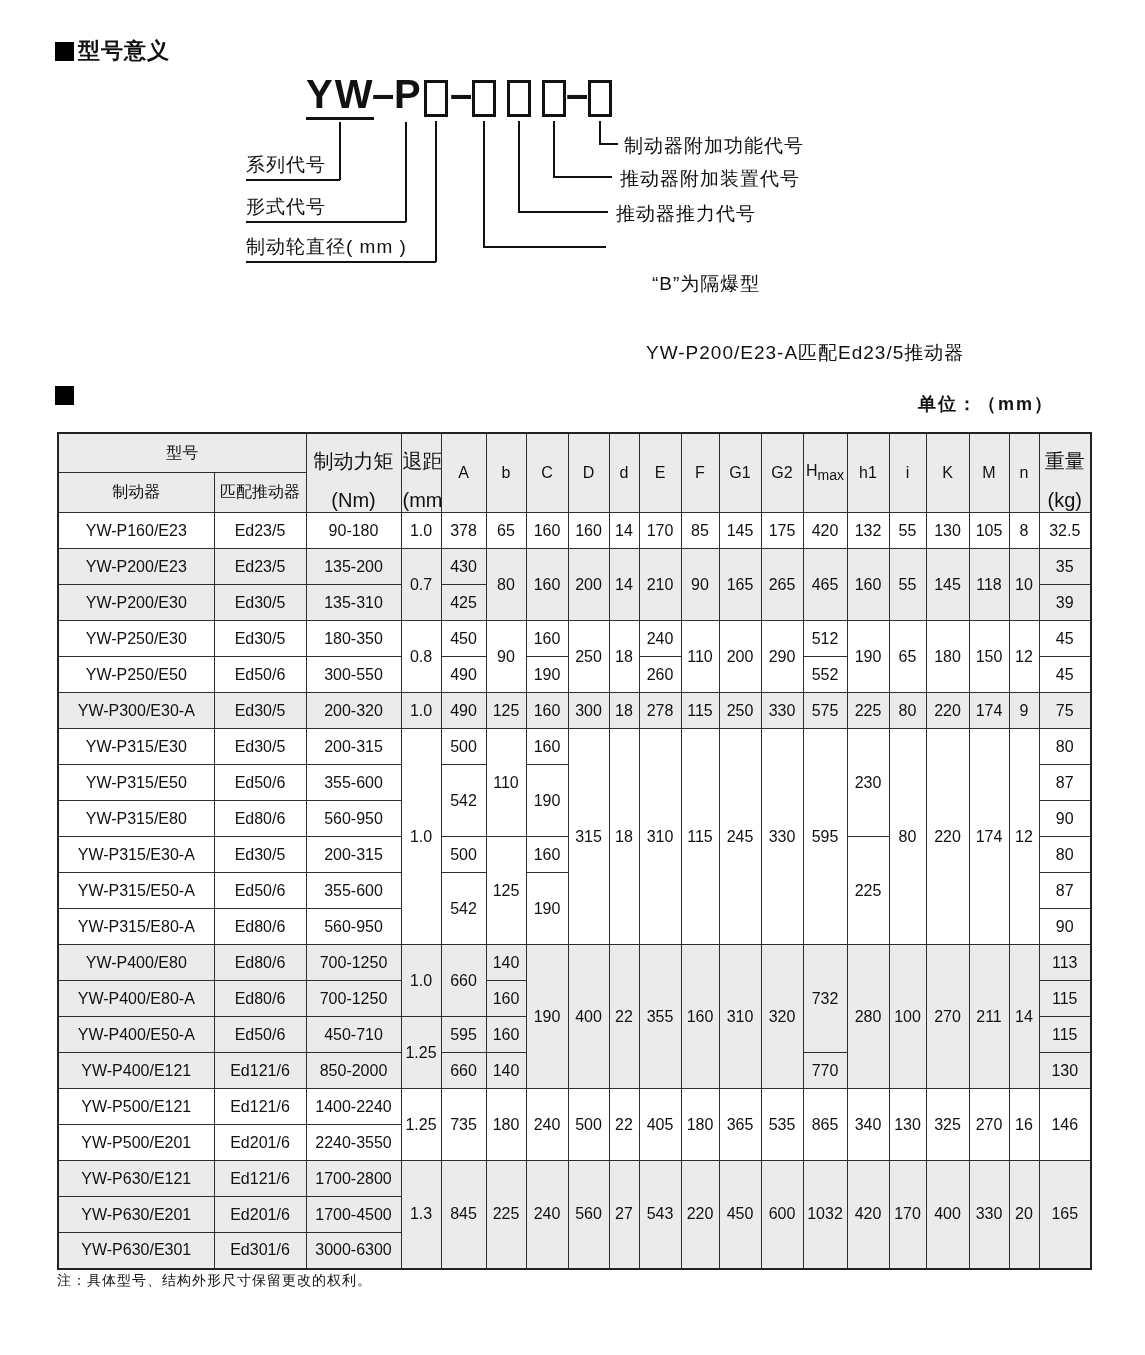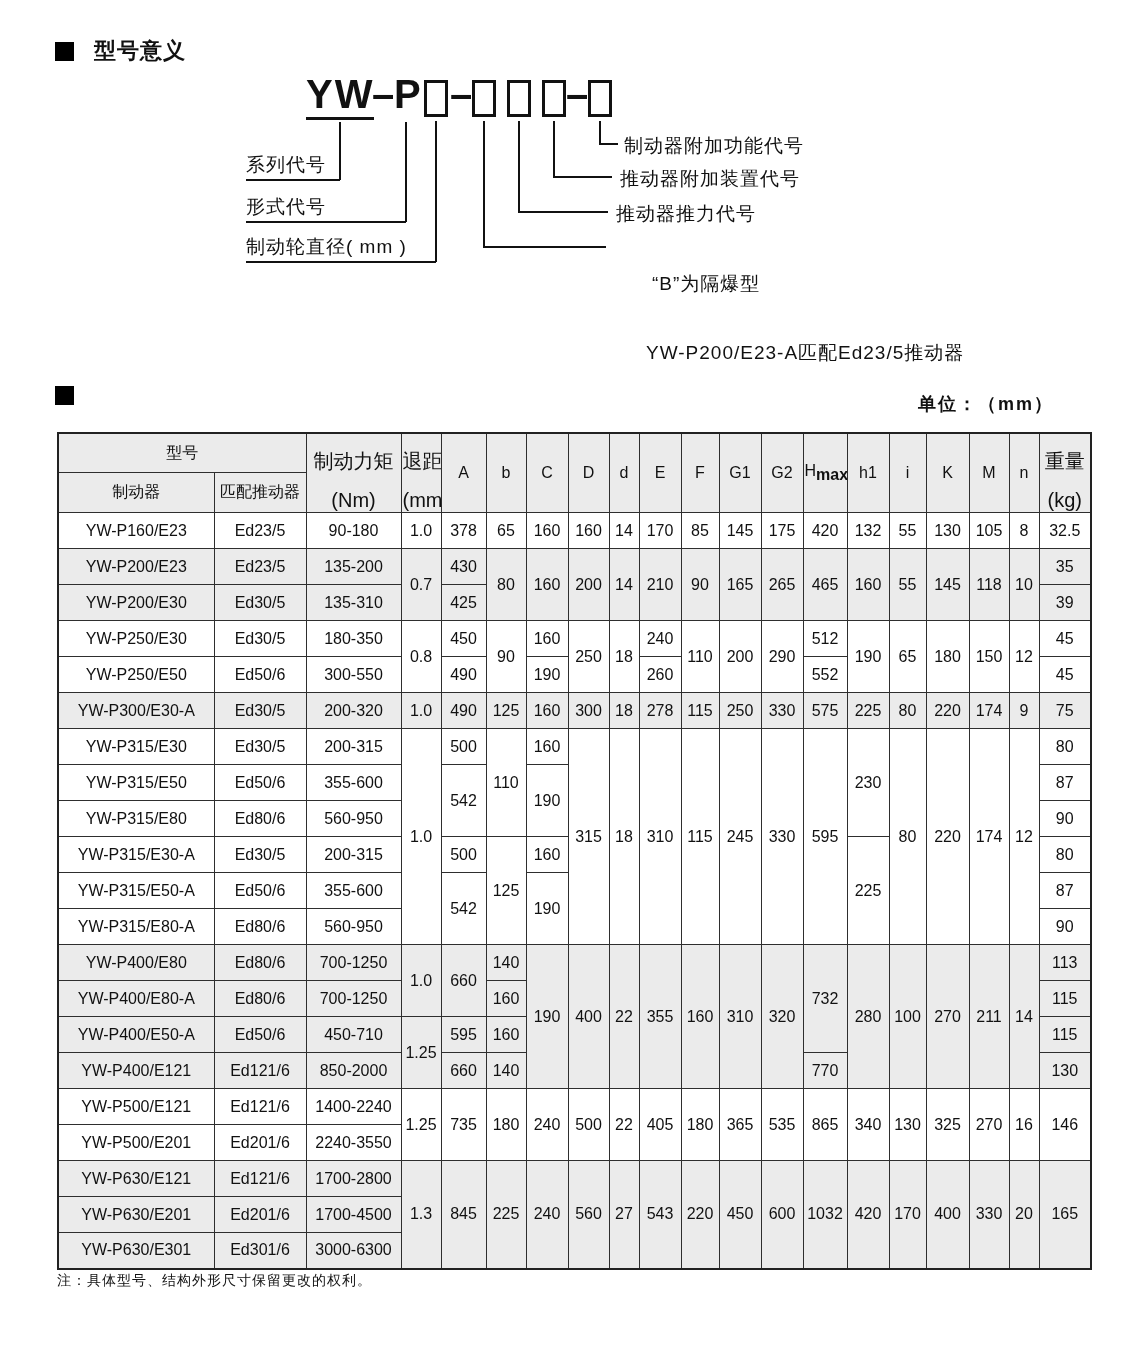--- a/index.html
+++ b/index.html
@@ -2,21 +2,21 @@
 <html><head>
 <meta charset="utf-8">
 <style>
   * { margin:0; padding:0; box-sizing:border-box; }
   html,body { background:#fff; }
   body {
     width:1145px; height:1355px; position:relative;
     font-family:"Liberation Sans","DejaVu Sans",sans-serif; color:#111;
   }
   .abs { position:absolute; }
-  .sec-title { display:flex; align-items:center; gap:20px; font-size:22px; font-weight:bold; letter-spacing:1px; }
+  .sec-title { display:flex; align-items:center; gap:4px; font-size:22px; font-weight:bold; letter-spacing:1px; }
   .sq { width:19px; height:19px; background:#000; flex:0 0 auto; }
   .unit-label { font-size:18px; letter-spacing:2px;font-weight:bold; }
 
   
   #diagram { left:0; top:0; width:918px; height:380px; }
   .mglyph { position:absolute; top:72px; font-size:40px; font-weight:bold; line-height:1.1; letter-spacing:2px; }
   .code-box { position:absolute; top:80px; width:24px; height:37px; border:3px solid #111; }
   .yw-underline { border-bottom:3px solid #111; padding-bottom:1px; }
   .dlabel { position:absolute; font-size:19px; letter-spacing:1px; white-space:nowrap; }
   .example { position:absolute; font-size:19px; letter-spacing:1px; white-space:nowrap; }
@@ -30,21 +30,21 @@
   }
   #spec-table th, #spec-table td {
     border:1px solid #2e2e2e; text-align:center; vertical-align:middle;
     font-size:16px; font-weight:normal; padding:0 1px; background:#fff;
     overflow:hidden; white-space:nowrap;
   }
   #spec-table thead th { background:#ebebeb; height:35px; font-size:16px; }
   #spec-table tbody td { height:36px; }
   #spec-table tr.shade td { background:#ebebeb; }
   .h2line { display:block; font-size:20px; line-height:1.15;margin-top:16px; }
-  #spec-table sub { font-size:16px;font-weight:bold; }
+  #spec-table sub { font-size:14px; }
   .note { font-size:14px; letter-spacing:1px; }
 </style>
 </head>
 <body>
 
 <div class="abs sec-title" style="left:55px; top:36px;">
   <span class="sq"></span>
   <span>型号意义</span>
 </div>
 

